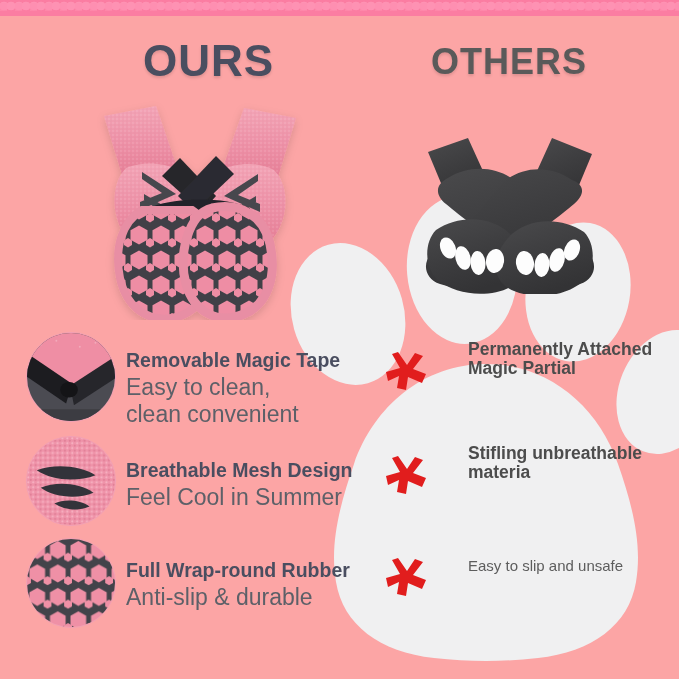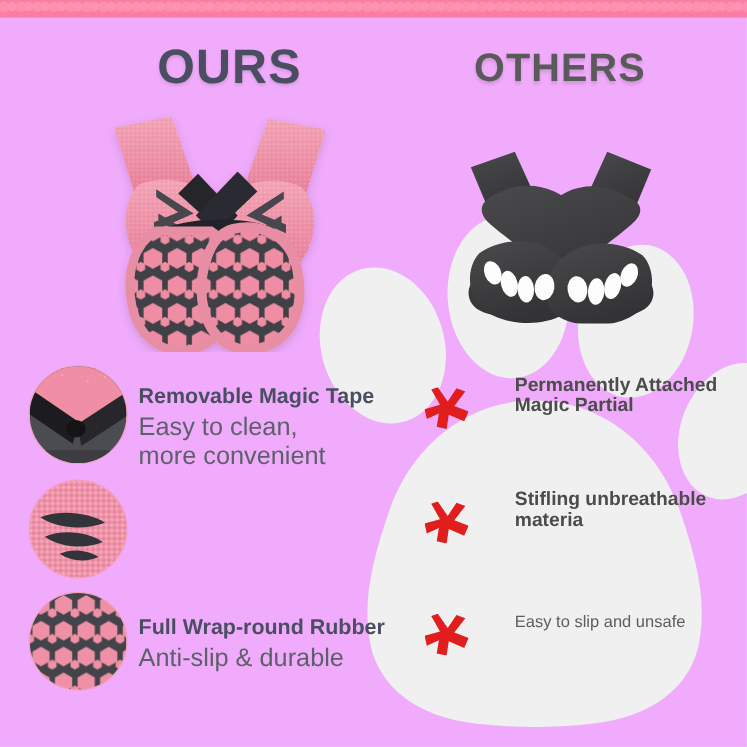--- a/index.html
+++ b/index.html
@@ -9,21 +9,21 @@
     background: #ffffff;
   }
   body {
     font-family: "Liberation Sans", "DejaVu Sans", sans-serif;
   }
   #page {
     position: relative;
     width: 679px;
     height: 679px;
     overflow: hidden;
-    background: #f0abfc;
+    background: #fca5a5;
   }
 
   
   .banner {
     position: absolute;
     left: 0; top: 0;
     width: 679px;
     height: 16px;
     background-color: #fb7da2;
     overflow: hidden;
@@ -333,21 +333,21 @@
               <circle cx="30" cy="8" r="1"></circle>
             <circle cx="54" cy="14" r="1"></circle>
               <circle cx="70" cy="10" r="1"></circle>
           </g>
         </svg>
       </div>
       <div class="ours-text">
         <div class="ours-title">Removable Magic Tape</div>
         <div class="ours-sub">
           <div>Easy to clean,</div>
-          <div>more convenient</div>
+          <div>clean convenient</div>
         </div>
       </div>
     </div>
     <div class="others-block">
       <svg class="xmark" viewBox="0 0 40 38" aria-hidden="true">
         <path d="M6 2 L12 0 L21 13 L29 1 L37 4 L27 17 L40 22 L36 31 L22 25 L20 38 L11 36 L13 24 L2 29 L0 20 L14 16 Z" fill="#e11d1d"></path>
       </svg>
       <div class="others-text">
         <div class="others-title">
           <div>Permanently Attached</div>
@@ -367,20 +367,26 @@
               <circle cx="1.3" cy="1.3" r="1.1" fill="#f7b2c2"></circle>
               <circle cx="3.8" cy="3.8" r="1.1" fill="#e07e96"></circle>
             </pattern>
           </defs>
           <rect width="90" height="90" fill="url(#knit2)"></rect>
           <path d="M10 34 c18 -7 44 -5 60 5 c-18 7 -44 6 -60 -5 z" fill="#33333a"></path>
           <path d="M14 52 c16 -7 40 -5 54 5 c-16 7 -40 5 -54 -5 z" fill="#33333a"></path>
           <path d="M28 68 c10 -5 26 -4 36 3 c-11 5 -26 4 -36 -3 z" fill="#33333a"></path>
         </svg>
       </div>
+      <div class="ours-text">
+        <div class="ours-title">Breathable Mesh Design</div>
+        <div class="ours-sub">
+          <div>Feel Cool in Summer</div>
+        </div>
+      </div>
     </div>
     <div class="others-block">
       <svg class="xmark" viewBox="0 0 40 38" aria-hidden="true">
         <path d="M6 2 L12 0 L21 13 L29 1 L37 4 L27 17 L40 22 L36 31 L22 25 L20 38 L11 36 L13 24 L2 29 L0 20 L14 16 Z" fill="#e11d1d"></path>
       </svg>
       <div class="others-text">
         <div class="others-title">
           <div>Stifling unbreathable</div>
           <div>materia</div>
         </div>

